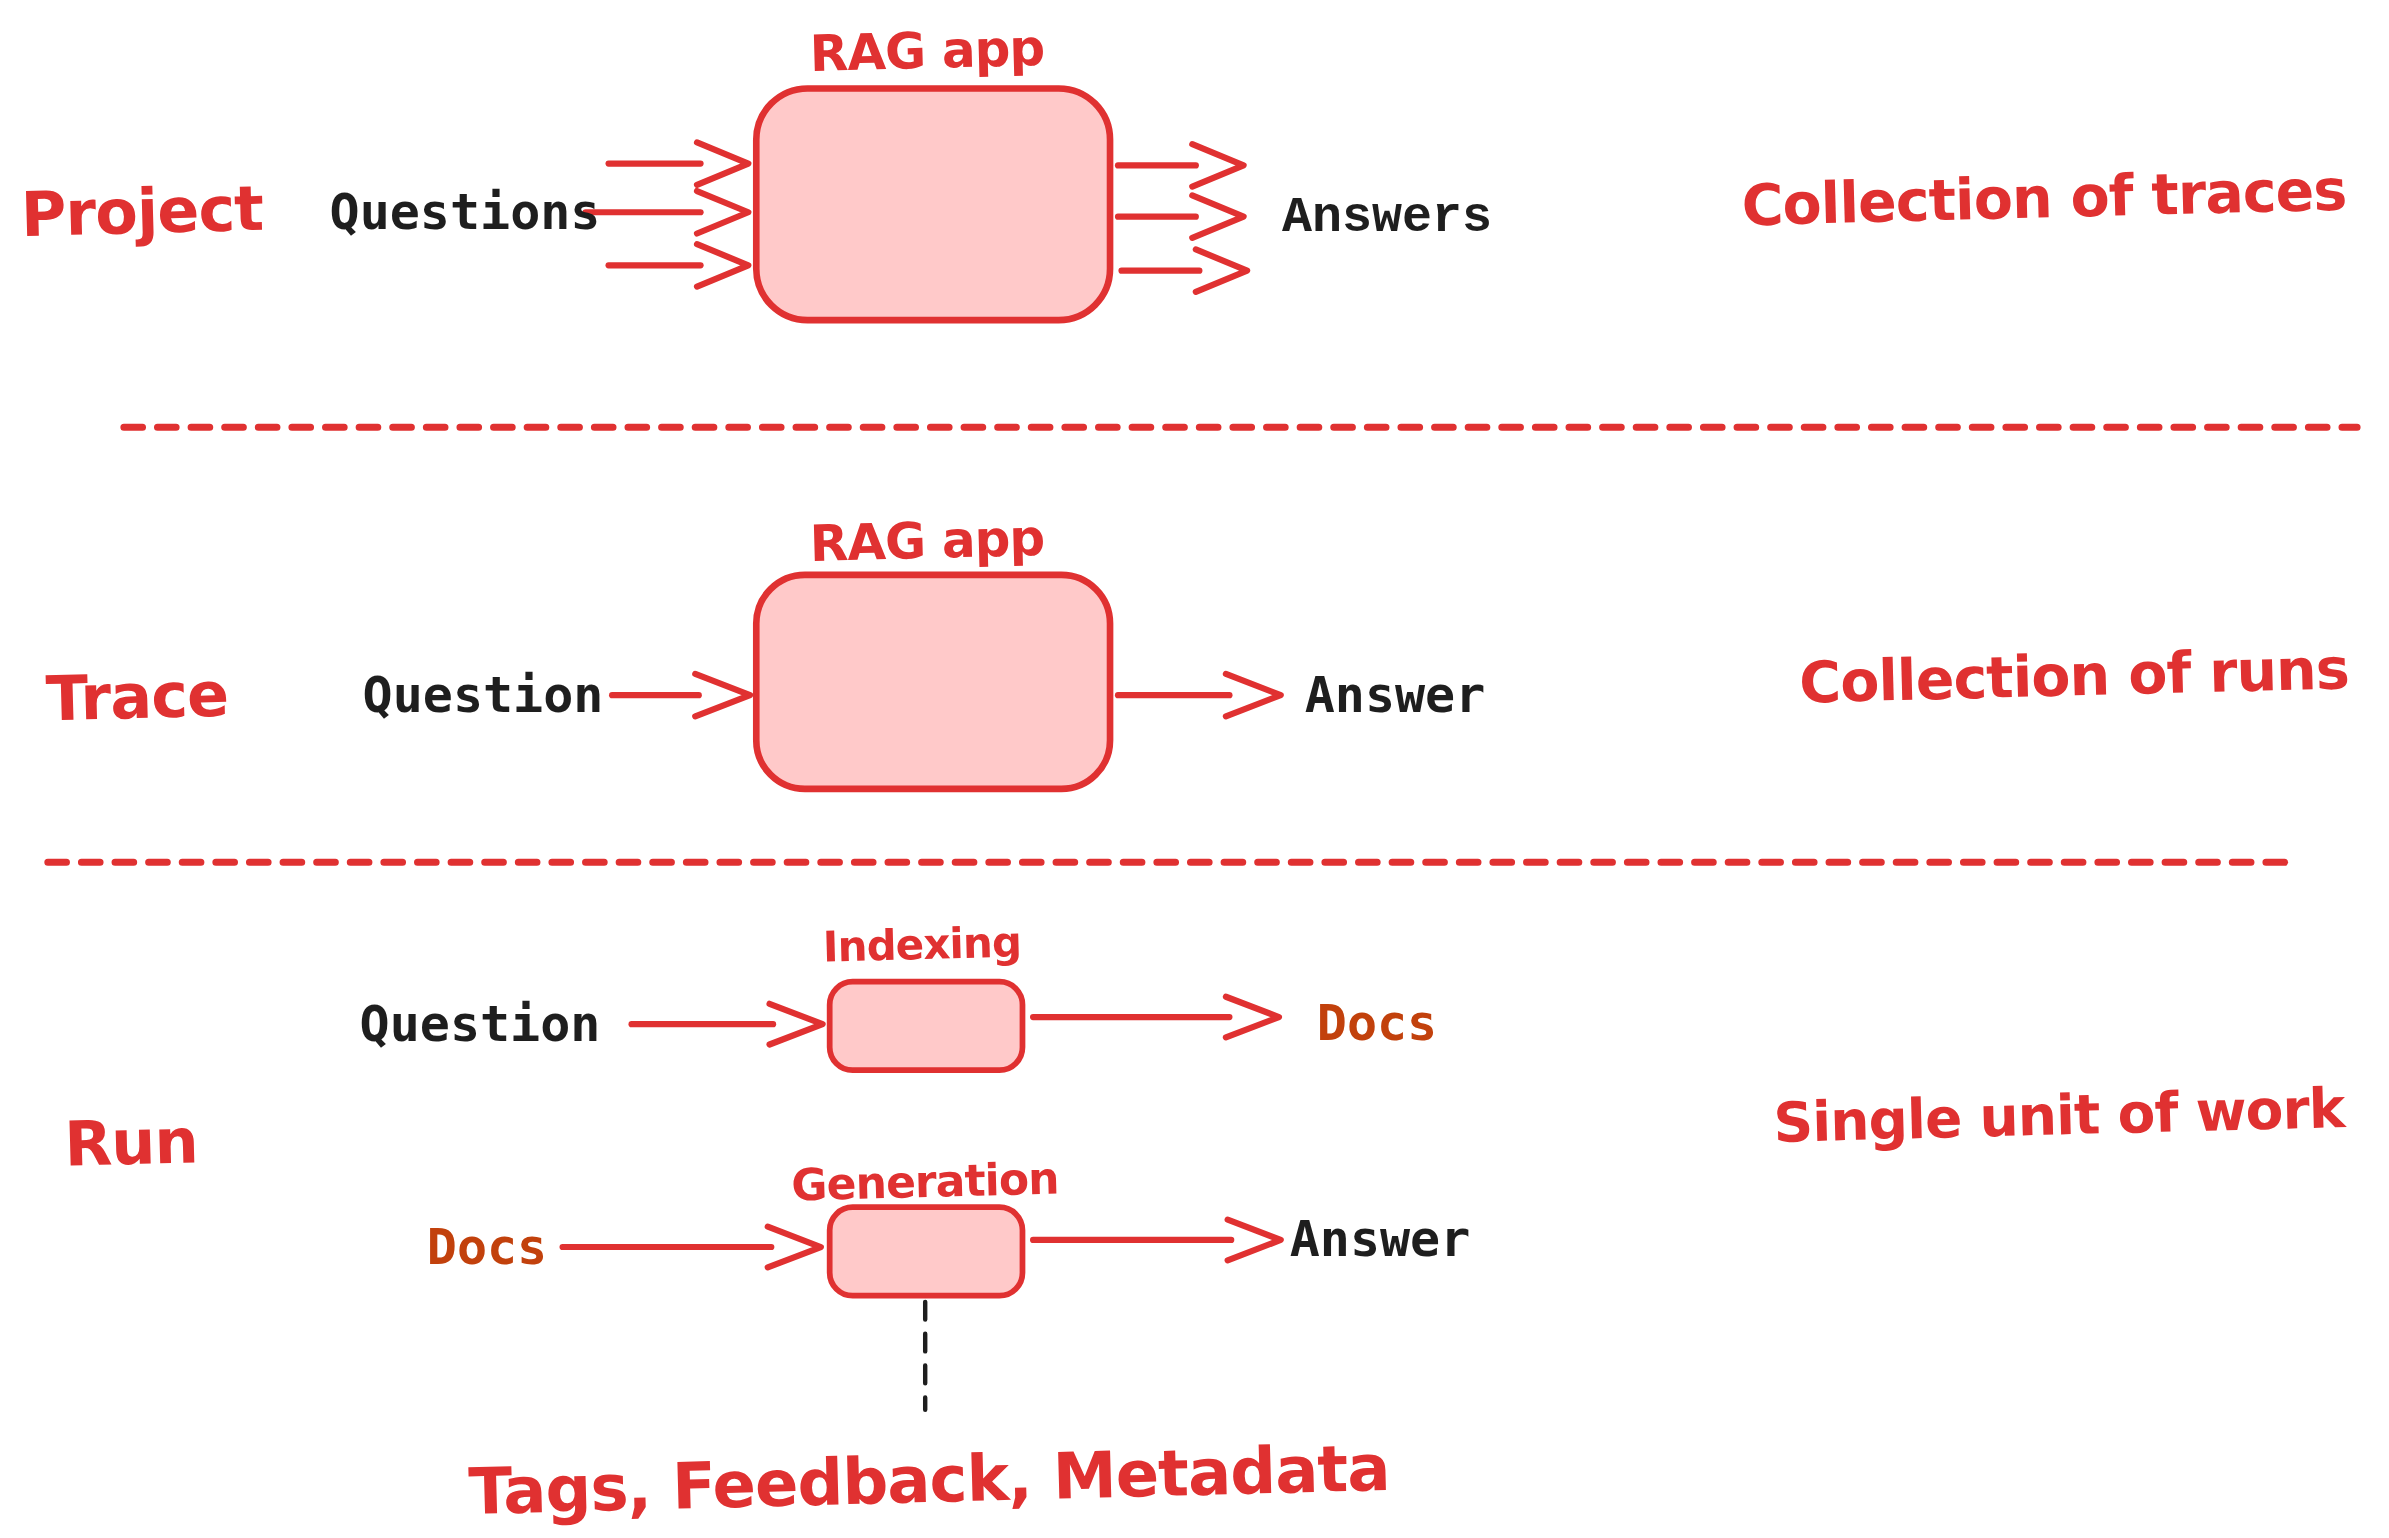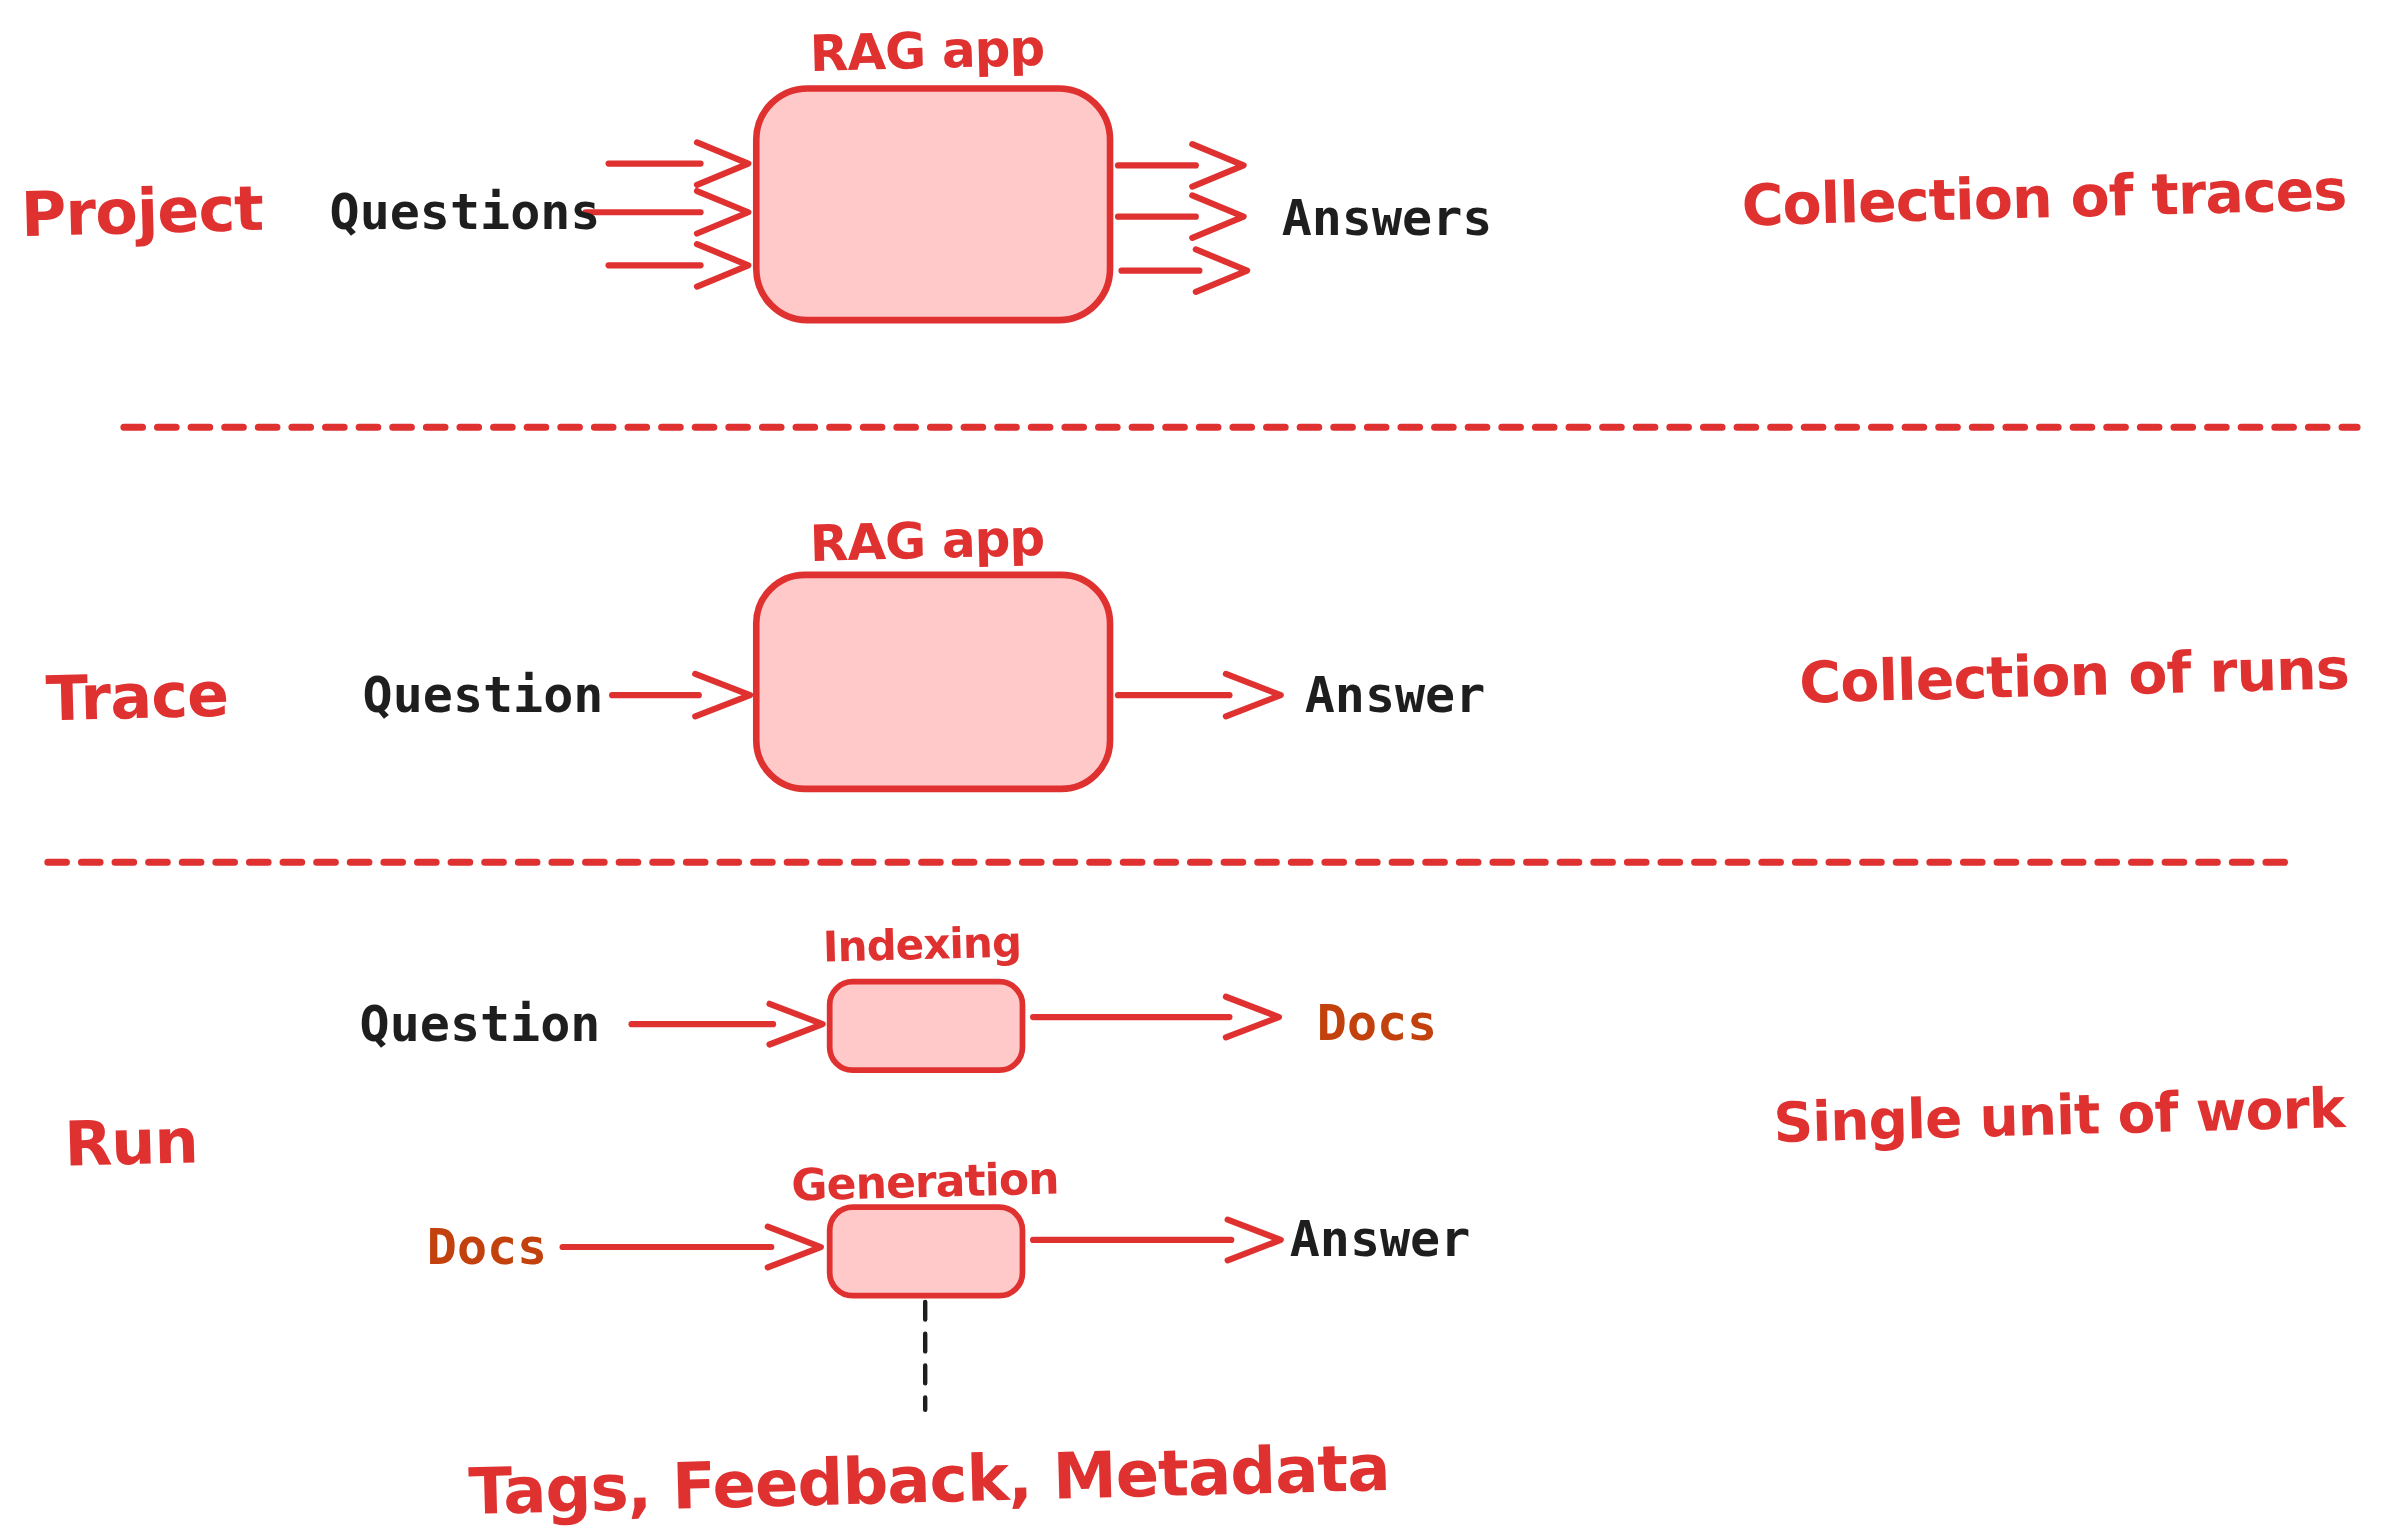--- a/index.html
+++ b/index.html
@@ -98,21 +98,21 @@
       <line x1="1168" y1="1402" x2="1392" y2="1402"></line>
       <polyline points="1388,1379 1448,1402 1388,1425"></polyline>
     </g>
 
     <line x1="1046" y1="1472" x2="1046" y2="1594" stroke="#1e1e1e" stroke-width="5" stroke-dasharray="20 16" stroke-linecap="round"></line>
   </svg>
 
   <div class="label hand" style="left:142px; top:212px; font-size:62px;">Project</div>
   <div class="label hand" style="left:927px; top:51px; font-size:50px;">RAG app</div>
   <div class="label mono" style="left:465px; top:212px; font-size:50px;">Questions</div>
-  <div class="label mono" style="left:1387px; top:218px; font-size:50px;">Answers</div>
+  <div class="label mono" style="left:1387px; top:218px; font-size:50px;font-family:Liberation Mono, monospace;">Answers</div>
   <div class="label hand" style="left:2044px; top:198px; font-size:57px;">Collection of traces</div>
 
   <div class="label hand" style="left:137px; top:697px; font-size:62px;">Trace</div>
   <div class="label hand" style="left:927px; top:541px; font-size:50px;">RAG app</div>
   <div class="label mono" style="left:483px; top:695px; font-size:50px;">Question</div>
   <div class="label mono" style="left:1395px; top:695px; font-size:50px;">Answer</div>
   <div class="label hand" style="left:2074px; top:676px; font-size:57px;">Collection of runs</div>
 
   <div class="label hand" style="left:131px; top:1143px; font-size:62px;">Run</div>
   <div class="label hand" style="left:922px; top:945px; font-size:42px;">Indexing</div>

